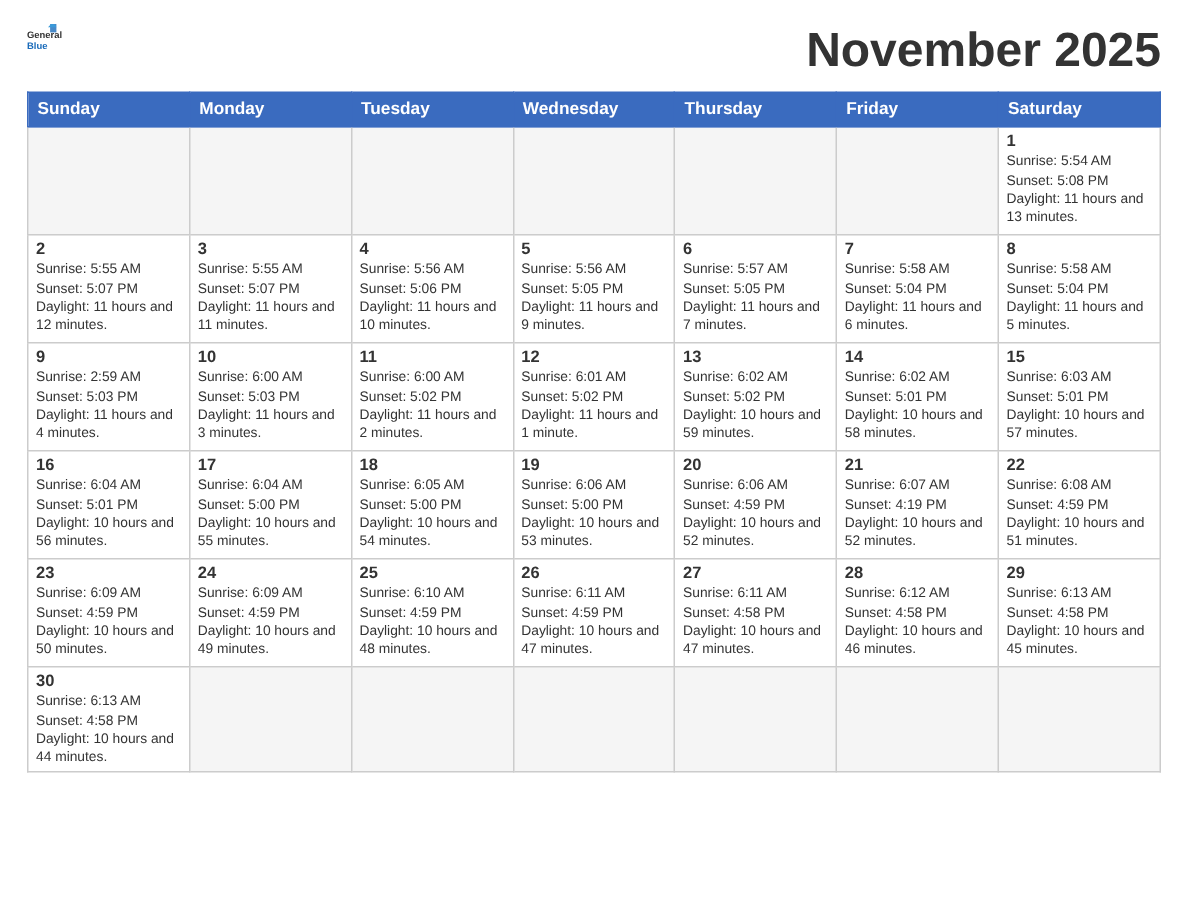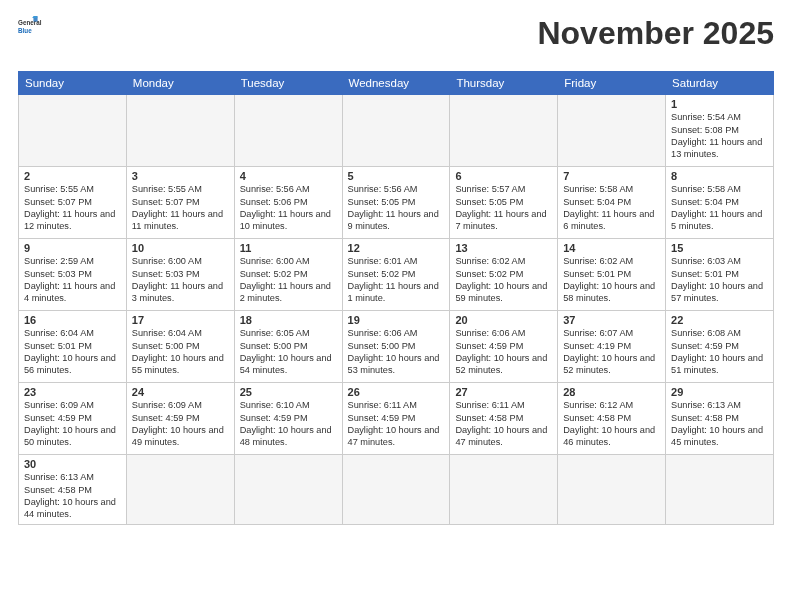--- a/index.html
+++ b/index.html
@@ -13,21 +13,21 @@
     .page {
       width: 792px;
       height: 612px;
       padding: 16px 18px 10px 18px;
       background: #fff;
     }
     .header {
       display: flex;
       justify-content: space-between;
       align-items: flex-start;
-      margin-bottom: 20px;
+      margin-bottom: 10px;
     }
     .logo {
       display: flex;
       align-items: center;
       gap: 4px;
     }
     .logo-icon {
       width: 28px;
       height: 28px;
     }
@@ -47,21 +47,21 @@
     }
     .calendar {
       width: 100%;
       border-collapse: collapse;
       border: 1px solid #ccc;
     }
     .calendar th {
       background: #3a6bbf;
       color: #fff;
       font-size: 11.5px;
-      font-weight: normal;
+      font-weight: bold;
       text-align: left;
       padding: 5px 6px;
       border: 1px solid #3a6bbf;
     }
     .calendar td {
       vertical-align: top;
       border: 1px solid #ccc;
       padding: 3px 5px;
       width: 107px;
       height: 72px;
@@ -264,21 +264,21 @@
 and 53 minutes.</div>
           </td>
           <td>
             <span class="day-num">20</span>
             <div class="day-info">Sunrise: 6:06 AM
 Sunset: 4:59 PM
 Daylight: 10 hours
 and 52 minutes.</div>
           </td>
           <td>
-            <span class="day-num">37</span>
+            <span class="day-num">21</span>
             <div class="day-info">Sunrise: 6:07 AM
 Sunset: 4:19 PM
 Daylight: 10 hours
 and 52 minutes.</div>
           </td>
           <td>
             <span class="day-num">22</span>
             <div class="day-info">Sunrise: 6:08 AM
 Sunset: 4:59 PM
 Daylight: 10 hours

